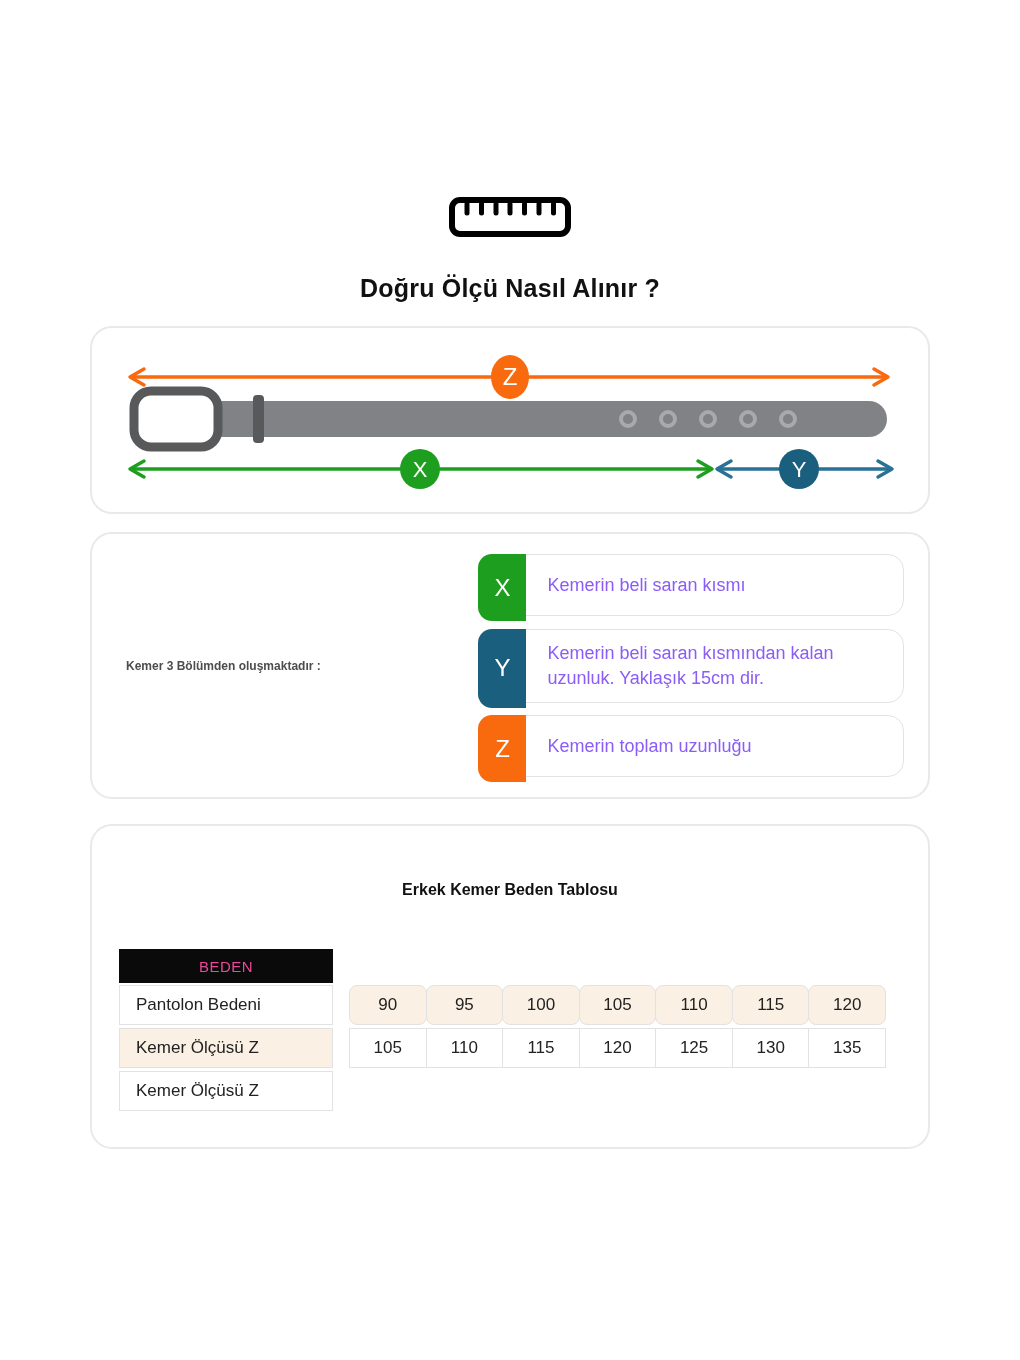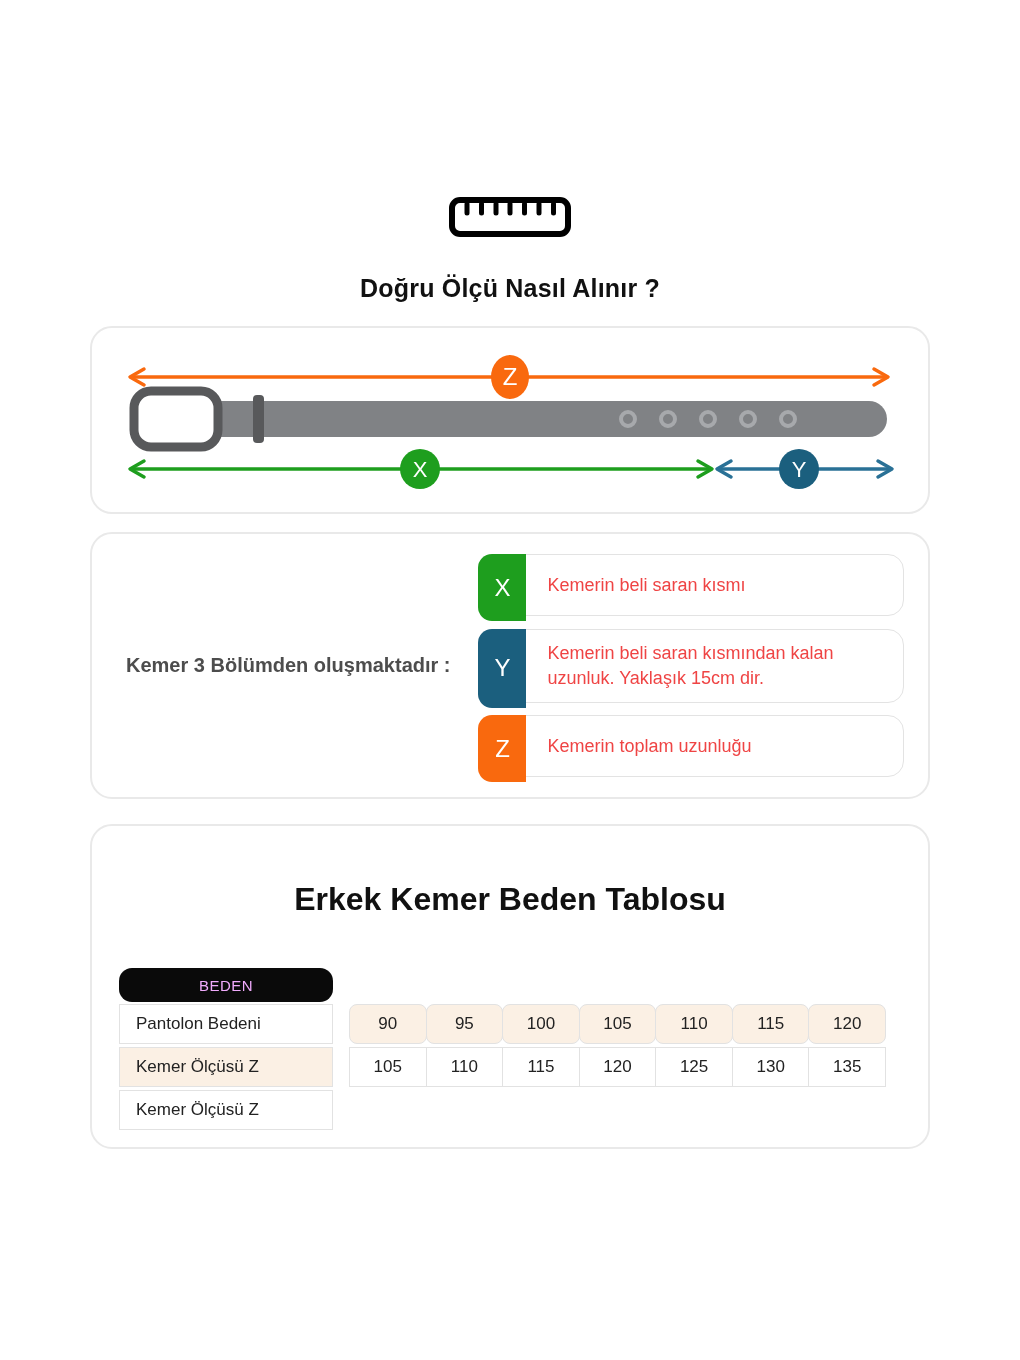--- a/index.html
+++ b/index.html
@@ -27,55 +27,55 @@
     border: 2px solid #e9e9e9; border-radius: 22px;
   }
   .card-belt { margin-top: 23px; height: 188px; overflow: hidden; }
   .card-legend { margin-top: 18px; height: 267px; display: flex; padding: 20px 24px; }
   .card-table { margin-top: 25px; height: 325px; }
 
   .belt-svg { display: block; width: 836px; height: 184px; }
 
   
   .legend-left { flex: 0 0 46%; display: flex; align-items: center; padding-left: 10px; }
-  .legend-heading { font-size: 20px; font-weight: 700; color: #4d4d4d; }
+  .legend-heading { font-size: 12px; font-weight: 700; color: #4d4d4d; }
   .legend-right { flex: 1; display: flex; flex-direction: column; justify-content: space-between; }
   .legend-row { position: relative; }
   .legend-row.h1 { height: 62px; }
   .legend-row.h2 { height: 74px; }
   .legend-card {
     position: absolute; inset: 0;
     border: 1.5px solid #e3e3e3; border-radius: 16px;
     display: flex; align-items: center;
     padding-left: 68px; padding-right: 20px;
-    font-size: 18px; color: #ef4444; line-height: 1.35;
+    font-size: 18px; color: #8b5cf6; line-height: 1.35;
     background: #fff;
   }
   .legend-tab {
     position: absolute; left: 0; top: 0;
     width: 48px; height: calc(100% + 5px);
     border-radius: 14px 0 0 14px;
     display: flex; align-items: center; justify-content: center;
     color: #fff; font-size: 24px; font-weight: 400;
   }
   .tab-x { background: #1E9E1E; }
   .tab-y { background: #1B5F7E; }
   .tab-z { background: #F9690E; }
 
   
   .table-title {
     text-align: center; margin-top: 55px;
-    font-size: 32px; font-weight: 700; color: #111;
+    font-size: 16px; font-weight: 700; color: #111;
   }
   .table-wrap { display: flex; margin: 50px 42px 0 27px; }
   .label-col { width: 214px; flex: 0 0 214px; }
   .beden-header {
-    height: 34px; background: #0a0a0a; color: #f0abfc;
+    height: 34px; background: #0a0a0a; color: #ec4899;
     display: flex; align-items: center; justify-content: center;
-    font-size: 15px; letter-spacing: 0.5px; margin-bottom: 2px; border-radius: 13px;
+    font-size: 15px; letter-spacing: 0.5px; margin-bottom: 2px;
   }
   .label-cell {
     height: 40px; border: 1px solid #e2e2e2;
     display: flex; align-items: center; padding-left: 16px;
     font-size: 17px; color: #222; background: #fff; margin-bottom: 3px;
   }
   .vals-col { flex: 1; margin-left: 16px; margin-top: 36px; }
   .vals-row { display: flex; margin-bottom: 3px; }
   .vals-row > div {
     flex: 1; height: 40px; border: 1px solid #e2e2e2;

